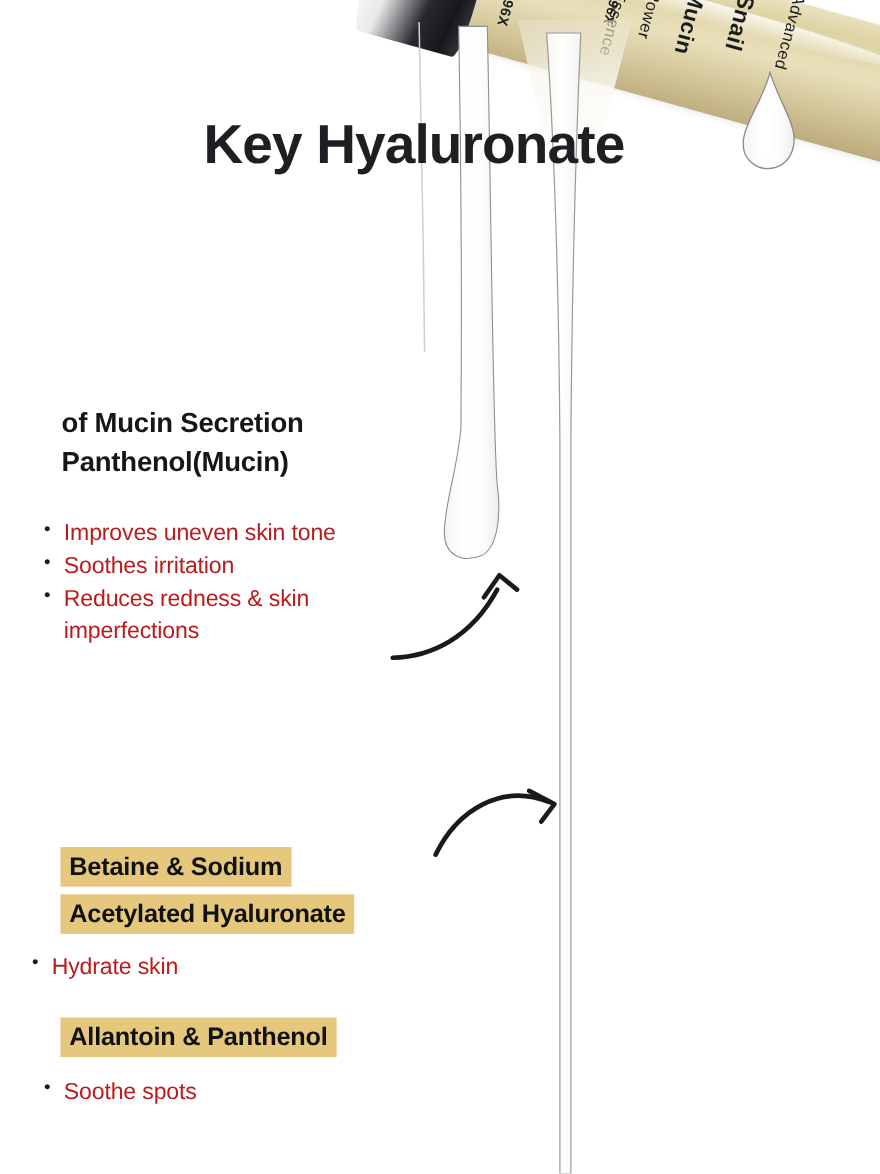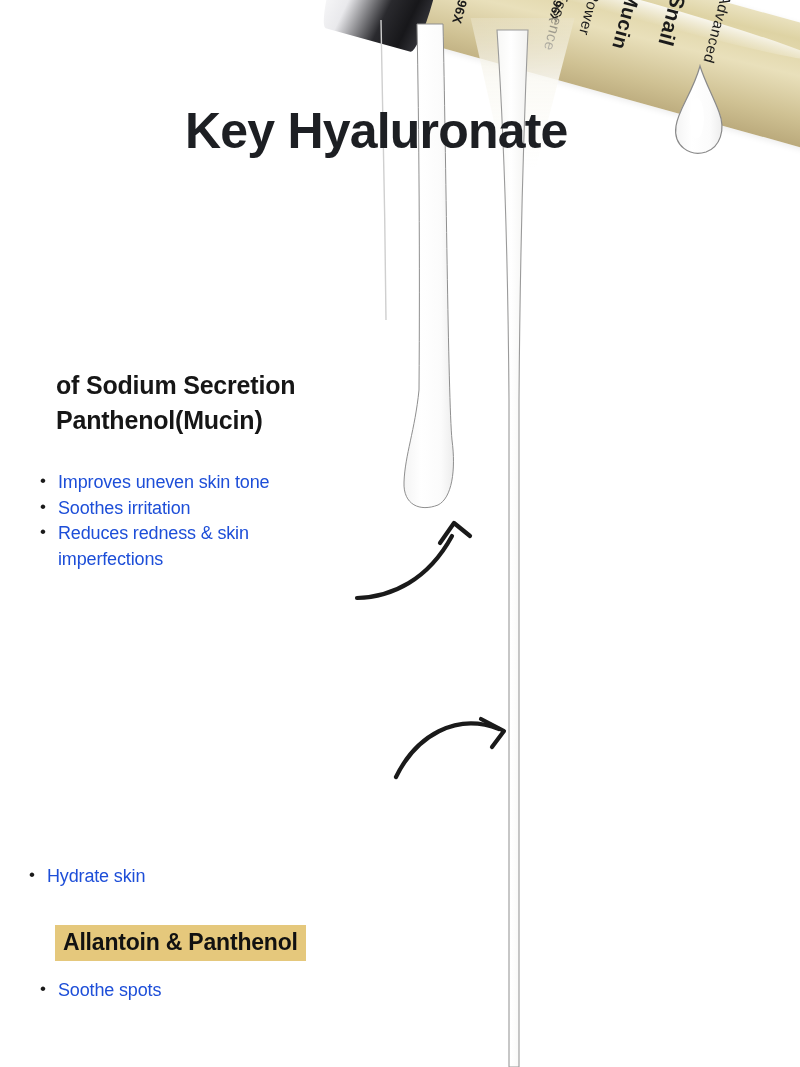--- a/index.html
+++ b/index.html
@@ -134,22 +134,22 @@
     line-height: 1.38;
     letter-spacing: -0.2px;
     width: 330px;
   }
 
   ul.bullets {
     position: absolute;
     list-style: none;
   }
   ul.bullets li {
-    font-size: 18px;
-    color: #1d4ed8;
+    font-size: 21px;
+    color: #b91c1c;
     line-height: 1.42;
     padding-left: 18px;
     position: relative;
     letter-spacing: -0.15px;
   }
   ul.bullets li::before {
     content: "\2022";
     position: absolute;
     left: 0; top: -1px;
     font-size: 17px;
@@ -247,31 +247,35 @@
     <g>
       <path d="M 396 777 C 416 736, 456 712, 499 729" fill="none" stroke="#1a1a1a" stroke-width="4.2" stroke-linecap="round"></path>
       <path d="M 481 719 L 504 731 L 492 747" fill="none" stroke="#1a1a1a" stroke-width="4.2" stroke-linecap="round" stroke-linejoin="round"></path>
     </g>
   </svg>
 
   <h1 class="headline">Key Hyaluronate</h1>
 
 
   <div class="sub">
-    <span>of Sodium Secretion</span><br>
+    <span>of Mucin Secretion</span><br>
     <span>Panthenol(Mucin)</span>
   </div>
 
   <ul class="bullets" id="mucin-bullets">
     <li>Improves uneven skin tone</li>
     <li>Soothes irritation</li>
     <li>Reduces redness &amp; skin</li>
     <li class="nomark">imperfections</li>
   </ul>
 
+  <div class="hl-block" id="betaine-block">
+    <div><span class="hl-line">Betaine &amp; Sodium</span></div>
+    <div><span class="hl-line">Acetylated Hyaluronate</span></div>
+  </div>
 
   <ul class="bullets" id="betaine-bullets">
     <li>Hydrate skin</li>
   </ul>
 
   <div class="hl-block" id="allantoin-block">
     <div><span class="hl-line">Allantoin &amp; Panthenol</span></div>
   </div>
 
   <ul class="bullets" id="allantoin-bullets">

